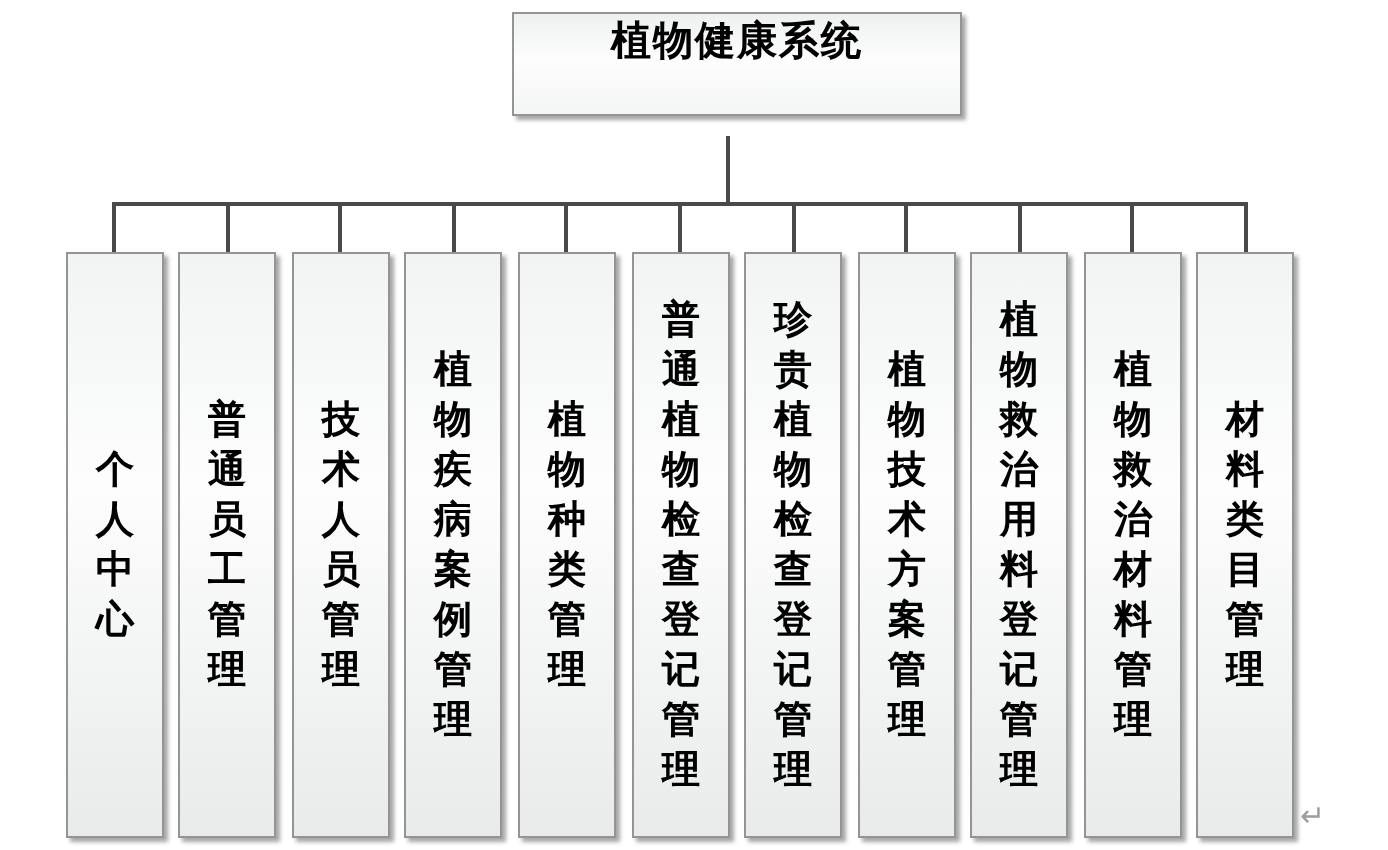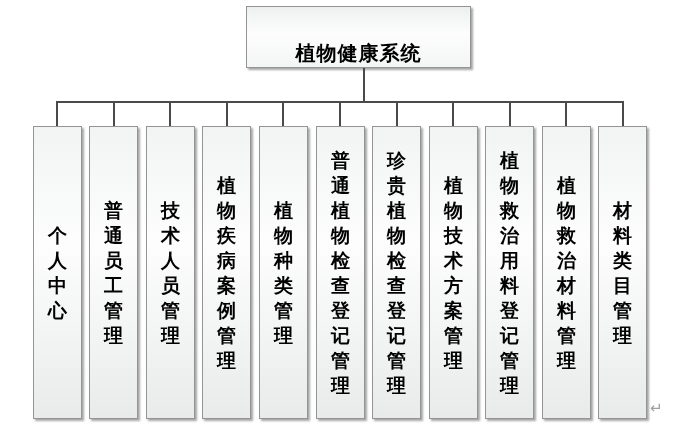--- a/index.html
+++ b/index.html
@@ -4,25 +4,25 @@
 <style>
   html,body { margin:0; padding:0; background:#ffffff; }
   .canvas {
     position:relative; width:694px; height:425px; background:#ffffff;
     font-family:"Liberation Sans", sans-serif; overflow:hidden;
   }
   .line { position:absolute; background:#4a4a4a; }
   .line.v { width:2px; }
   .line.h { height:2px; }
   .root-box {
-    position:absolute; left:246px; top:6px; width:225px; height:62px;
+    position:absolute; left:256px; top:6px; width:225px; height:52px;
     box-sizing:border-box; border:1px solid #949494;
     background:linear-gradient(180deg,#eef0f0 0%,#fdfdfd 45%,#f4f5f5 100%);
     box-shadow:2px 2px 2px rgba(0,0,0,0.35);
-    display:flex; align-items:flex-end; justify-content:center;
+    display:flex; align-items:flex-start; justify-content:center;
   }
   .root-label {
     font-size:20px; font-weight:bold; color:#000; letter-spacing:1px; white-space:nowrap;
   }
   .branch {
     position:absolute; top:126px; width:49px; height:293px;
     box-sizing:border-box; border:1px solid #949494;
     background:linear-gradient(180deg,#f2f4f4 0%,#fdfdfd 40%,#e9ebeb 100%);
     box-shadow:2px 2px 2px rgba(0,0,0,0.35);
     display:flex; align-items:center; justify-content:center;

